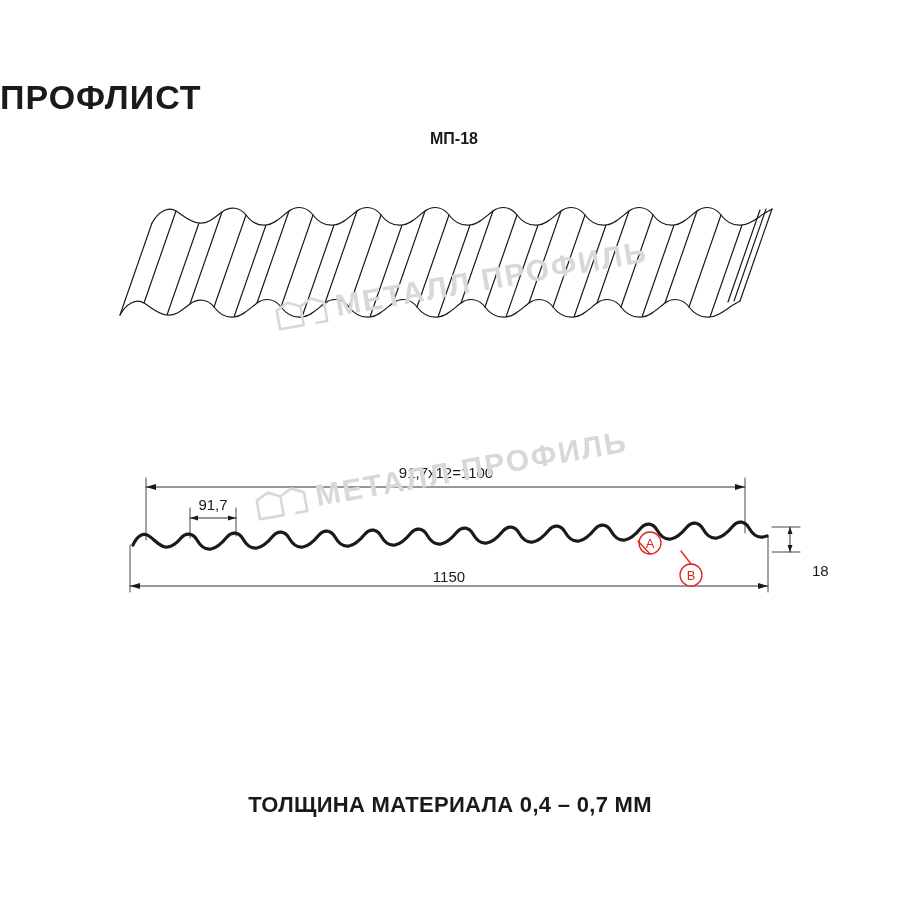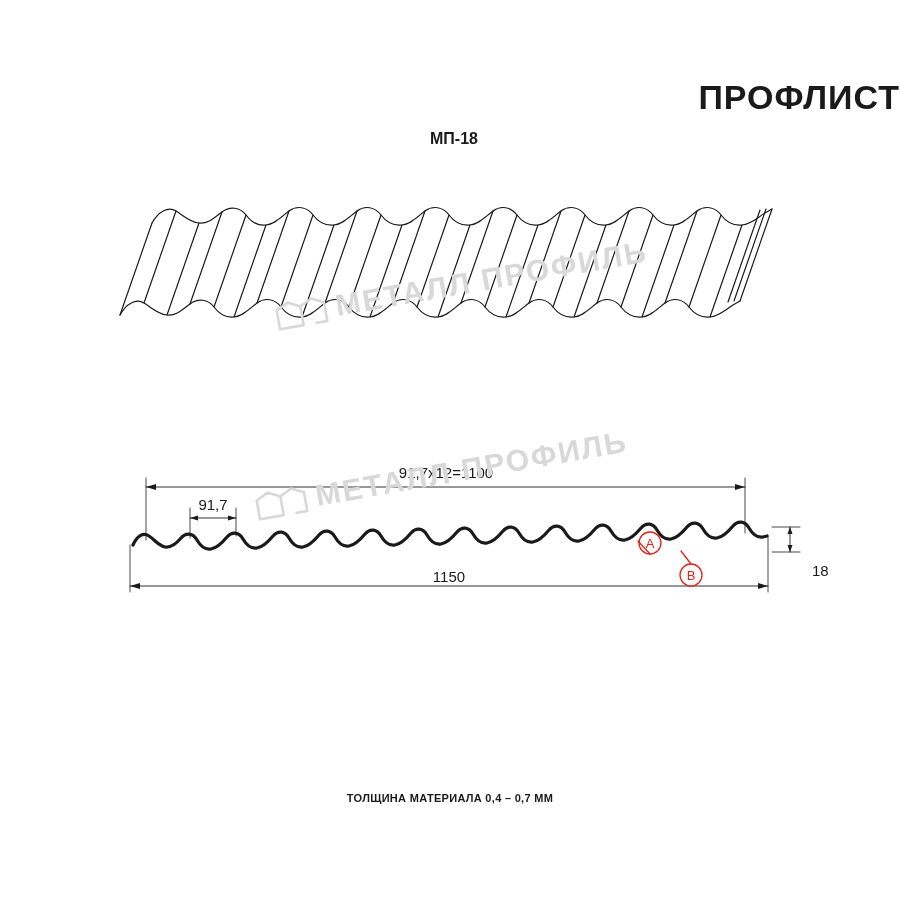--- a/index.html
+++ b/index.html
@@ -17,21 +17,21 @@
   }
   #sheet {
     position: absolute;
     inset: 0;
   }
   .title {
     position: absolute;
     left: 0;
     right: 0;
     top: 78px;
-    text-align: right;
+    text-align: left;
     font-size: 34px;
     font-weight: bold;
     letter-spacing: 1px;
     color: #1a1a1a;
   }
   .subtitle {
     position: absolute;
     left: 0;
     right: 0;
     top: 130px;
@@ -40,21 +40,21 @@
     font-weight: bold;
     color: #1a1a1a;
     padding-left: 8px;
   }
   .footnote {
     position: absolute;
     left: 0;
     right: 0;
     top: 792px;
     text-align: center;
-    font-size: 11px;
+    font-size: 22px;
     font-weight: bold;
     letter-spacing: 0.3px;
     color: #1a1a1a;
   }
   .drawing {
     position: absolute;
     left: 0;
     top: 0;
     width: 900px;
     height: 900px;

